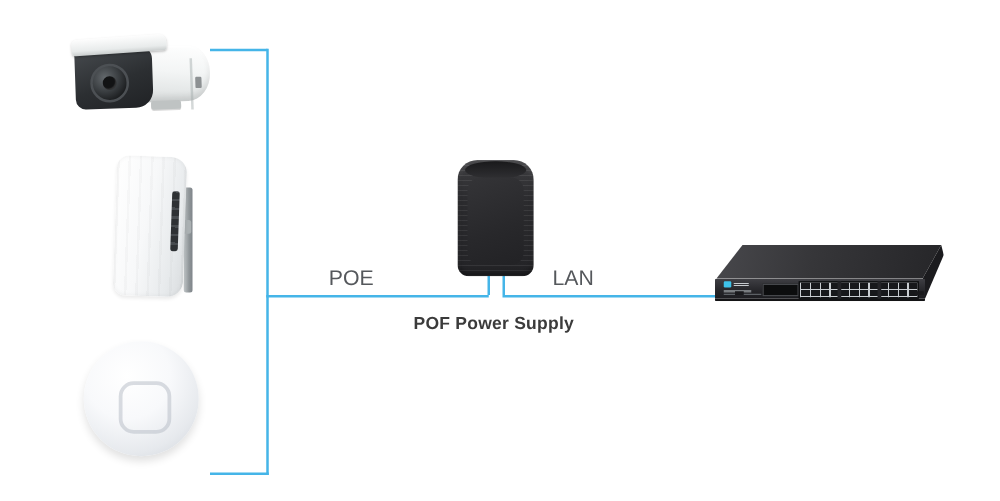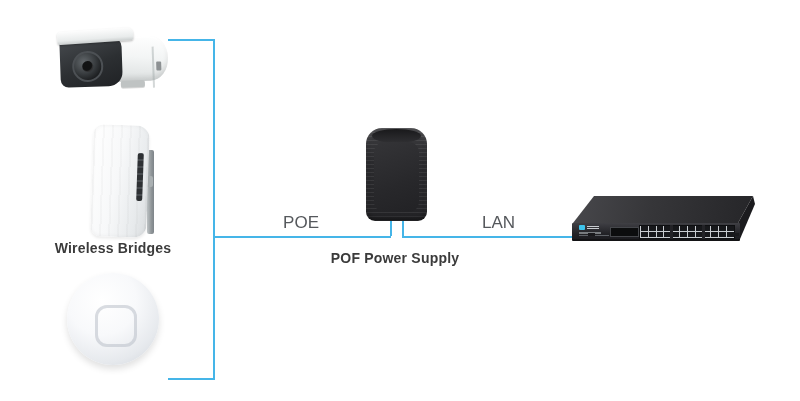--- a/index.html
+++ b/index.html
@@ -10,21 +10,21 @@
   
   .line{position:absolute;background:#45b5e8;}
   .line.h{height:2px;}
   .line.v{width:2px;}
   
   .devlabel{
     position:absolute;text-align:center;font-size:14px;font-weight:bold;
     color:#3b3b3b;letter-spacing:.2px;white-space:nowrap;
   }
   .linklabel{
-    position:absolute;text-align:right;font-size:17px;font-weight:400;
+    position:absolute;text-align:left;font-size:17px;font-weight:400;
     color:#55585c;white-space:nowrap;
   }
   
   .cam{position:absolute;left:58px;top:28px;width:112px;height:62px;transform:rotate(-2deg);}
   .cam-body{
     position:absolute;left:26px;top:9px;width:84px;height:45px;
     background:linear-gradient(185deg,#ffffff 0%,#f3f5f5 45%,#d8dcdc 100%);
     border-radius:6px 18px 18px 6px / 6px 22px 22px 6px;
     box-shadow:inset 0 -4px 5px rgba(0,0,0,.10), inset 0 2px 2px rgba(255,255,255,.9);
   }
@@ -145,21 +145,21 @@
 
   <div class="line h" style="left:168px;top:39px;width:46px"></div>
   <div class="line v" style="left:213px;top:39px;height:341px"></div>
   <div class="line h" style="left:168px;top:378px;width:47px"></div>
   <div class="line h" style="left:213px;top:236px;width:178px"></div>
   <div class="line h" style="left:402px;top:236px;width:171px"></div>
   <div class="line v" style="left:390px;top:220px;height:16px"></div>
   <div class="line v" style="left:402px;top:220px;height:16px"></div>
 
   <div class="linklabel" style="left:263px;top:213px;width:56px">POE</div>
-  <div class="linklabel" style="left:459px;top:213px;width:56px">LAN</div>
+  <div class="linklabel" style="left:442px;top:213px;width:56px">LAN</div>
 
   <div class="cam">
     <div class="cam-body">
       <div class="cam-seam"></div>
       <div class="cam-plug"></div>
     </div>
     <div class="cam-bracket"></div>
     <div class="cam-front">
       <div class="cam-lens">
         <div class="cam-lens-inner"></div>
@@ -167,21 +167,20 @@
     </div>
     <div class="cam-hood"></div>
   </div>
 
   <div class="bridge">
     <div class="bridge-pole"></div>
     <div class="bridge-clamp"></div>
     <div class="bridge-body"></div>
     <div class="bridge-slot"></div>
   </div>
-  <div class="devlabel" style="left:28px;top:240px;width:170px">Wireless Bridges</div>
 
   <div class="ap">
     <div class="ap-ring"></div>
   </div>
 
   <div class="psu">
     <div class="psu-top"></div>
     <div class="psu-core"></div>
   </div>
   <div class="devlabel" style="left:310px;top:250px;width:170px">POF Power Supply</div>

